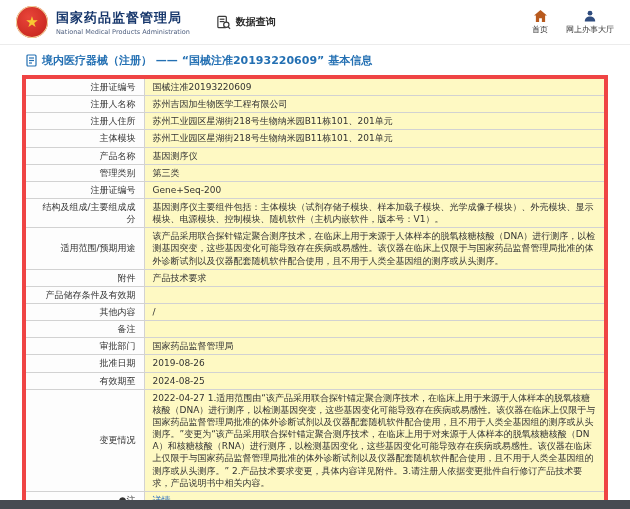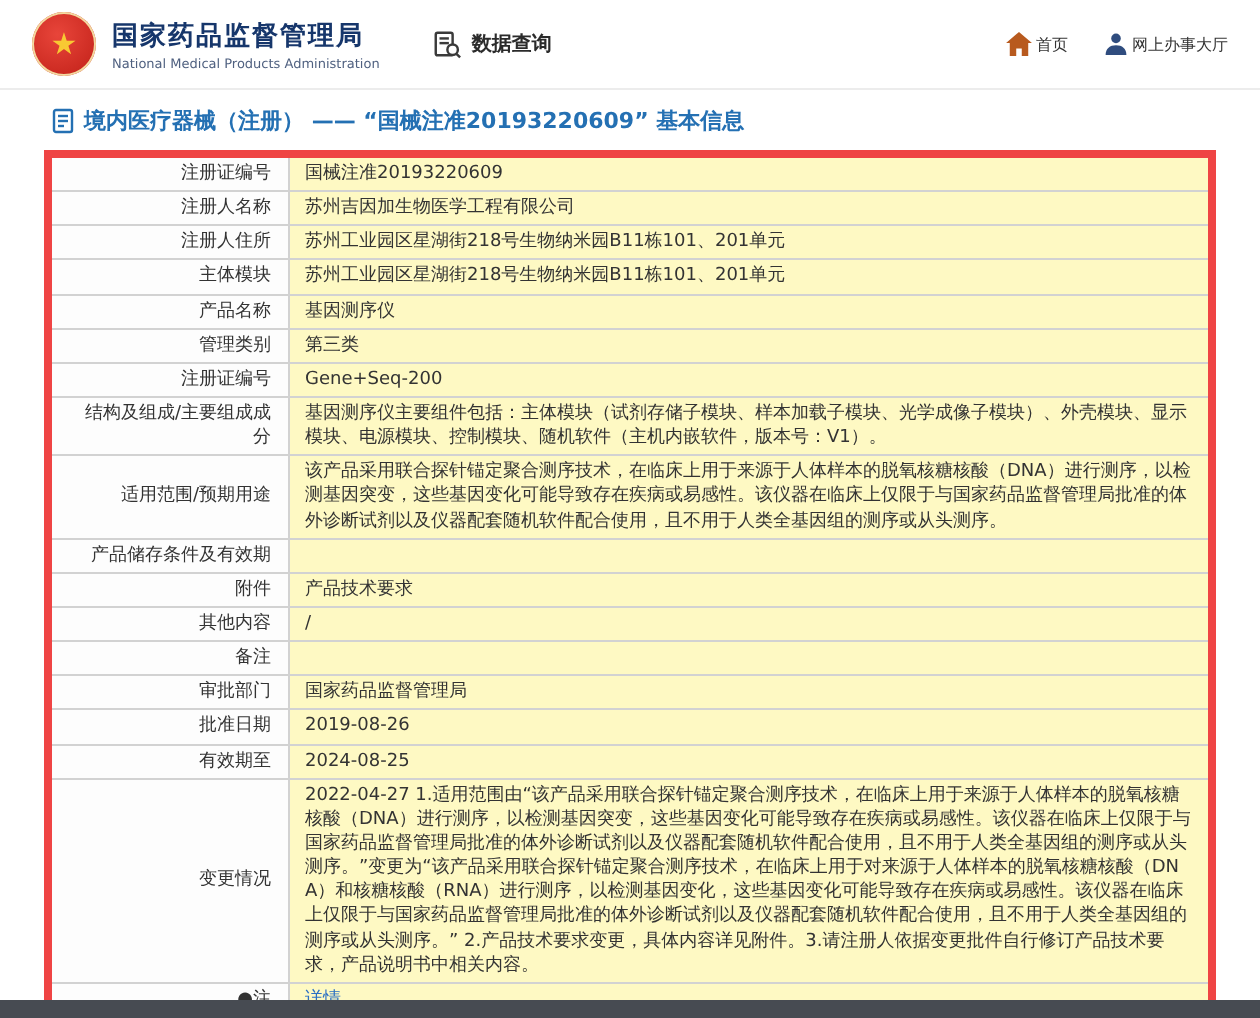--- a/index.html
+++ b/index.html
@@ -14,21 +14,21 @@
     background:radial-gradient(circle at 40% 35%, #e8453a, #c01f17);
     display:flex; align-items:center; justify-content:center; flex:0 0 auto;
     box-shadow:0 0 0 1px #f3d9a0 inset; }
   .logo .star { color:#f8c933; font-size:15px; line-height:1; }
   .org { margin-left:8px; }
   .org-cn { font-size:13px; font-weight:bold; color:#16366b; letter-spacing:1px; }
   .org-en { font-size:6.5px; color:#506180; margin-top:1px; }
   .dq { margin-left:26px; display:flex; align-items:center; gap:5px;
     font-size:10px; font-weight:bold; color:#2b2b2b; cursor:pointer; }
   .spacer { flex:1; }
-  .nav-item { display:flex; flex-direction:row; align-items:center; gap:2px;
+  .nav-item { display:flex; flex-direction:column; align-items:center; gap:2px;
     font-size:8px; color:#333; margin-left:18px; cursor:pointer; white-space:nowrap; }
 
   
   .content { padding:6px 22px 0 22px; }
   .page-title { display:flex; align-items:center; gap:5px; color:#2470b3;
     font-size:11px; font-weight:bold; margin:2px 0 7px 4px; }
 
   table.detail { width:586px; border-collapse:collapse; table-layout:fixed;
     border:4px solid #ef4444; }
   table.detail th { width:120px; }
@@ -125,26 +125,26 @@
           </tr>
         <tr>
             <th>结构及组成/主要组成成分</th>
             <td>基因测序仪主要组件包括：主体模块（试剂存储子模块、样本加载子模块、光学成像子模块）、外壳模块、显示模块、电源模块、控制模块、随机软件（主机内嵌软件，版本号：V1）。</td>
           </tr>
         <tr>
             <th>适用范围/预期用途</th>
             <td>该产品采用联合探针锚定聚合测序技术，在临床上用于来源于人体样本的脱氧核糖核酸（DNA）进行测序，以检测基因突变，这些基因变化可能导致存在疾病或易感性。该仪器在临床上仅限于与国家药品监督管理局批准的体外诊断试剂以及仪器配套随机软件配合使用，且不用于人类全基因组的测序或从头测序。</td>
           </tr>
         <tr>
+            <th>附件</th>
+            <td>产品技术要求</td>
+          </tr>
+        <tr>
             <th>产品储存条件及有效期</th>
             <td></td>
-          </tr>
-        <tr>
-            <th>附件</th>
-            <td>产品技术要求</td>
           </tr>
         <tr>
             <th>其他内容</th>
             <td>/</td>
           </tr>
         <tr>
             <th>备注</th>
             <td></td>
           </tr>
         <tr>

